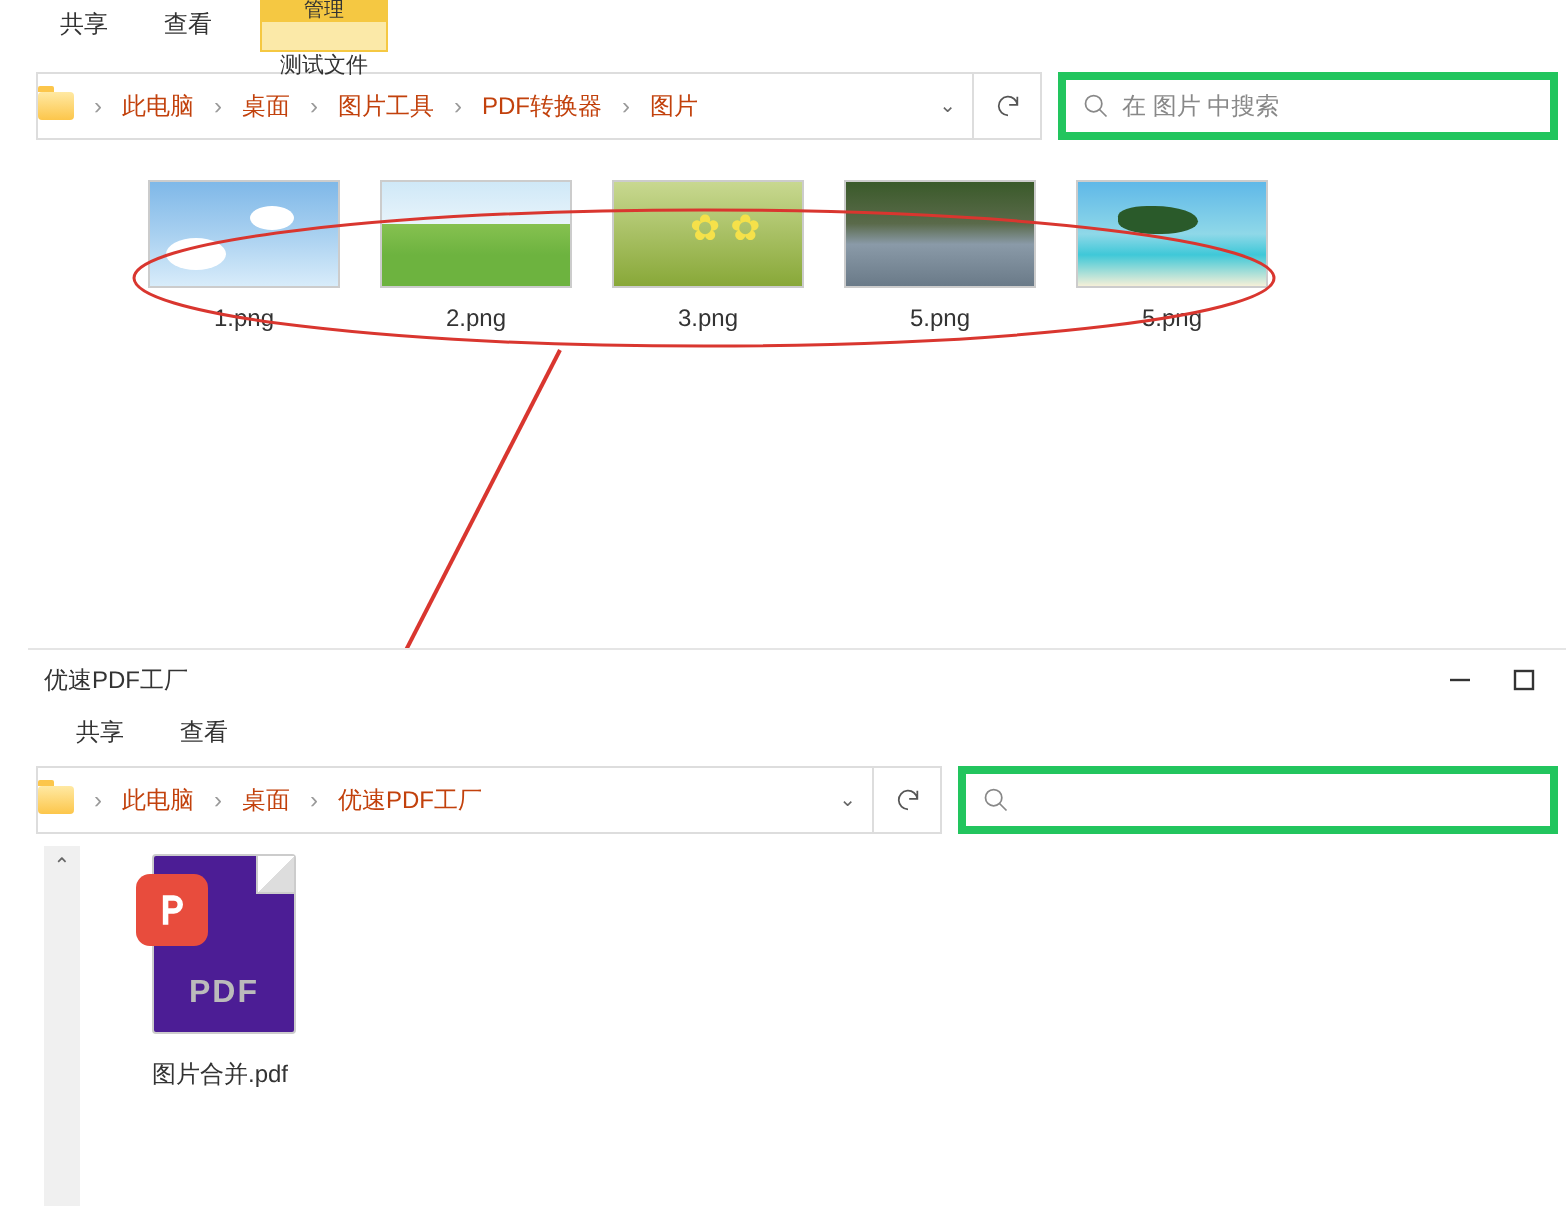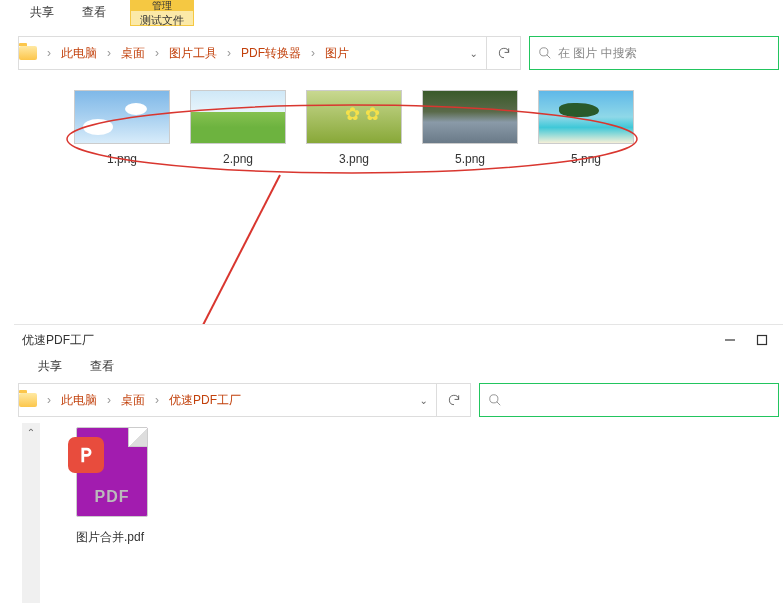--- a/index.html
+++ b/index.html
@@ -3,34 +3,34 @@
 <meta charset="utf-8">
 <style>
 * { box-sizing: border-box; margin: 0; padding: 0; }
 body { font-family: "Microsoft YaHei", "Segoe UI", sans-serif; font-size: 12px; background: #fff; width: 783px; height: 612px; position: relative; overflow: hidden; }
 .window { position: absolute; left: 14px; right: 0; background: #fff; }
 .window1 { top: 0; height: 300px; }
 .window2 { top: 324px; height: 288px; border-top: 1px solid #e5e5e5; }
 
 .tabstrip { height: 26px; display: flex; align-items: flex-start; padding-left: 2px; background: #fff; }
 .tab { padding: 4px 14px; font-size: 12px; color: #333; }
-.ribbon-group { display: flex; flex-direction: column; align-items: center; background: #fbe9a8; border: 1px solid #f5c842; width: 64px; height: 26px; justify-content: flex-start; position: absolute; left: 116px; top: 0; }
+.ribbon-group { display: flex; flex-direction: column; align-items: center; background: #fbe9a8; border: 1px solid #f5c842; width: 64px; height: 26px; justify-content: flex-start; position: absolute; left: 116px; top: 0; gap: 12px; }
 .ribbon-group-top { height: 12px; font-size: 10px; line-height: 10px; background: #f5c842; width: 100%; text-align: center; color: #333; }
 .ribbon-group-bot { font-size: 11px; padding-top: 2px; color: #333; }
 
 .navbar { height: 34px; display: flex; align-items: center; border: 1px solid #ddd; margin: 10px 4px 0 4px; }
 .breadcrumb { flex: 1; display: flex; align-items: center; height: 100%; padding-left: 6px; gap: 4px; }
 .folder-icon { width: 18px; height: 14px; background: linear-gradient(#ffe9a3, #fcc64b); border-radius: 2px; position: relative; }
 .folder-icon::before { content: ""; position: absolute; top: -3px; left: 0; width: 8px; height: 3px; background: #fcc64b; border-radius: 1px 1px 0 0; }
 .crumb { color: #c2410c; padding: 0 2px; }
 .chev { color: #999; padding: 0 4px; }
 .dd { color: #666; padding: 0 8px; font-size: 10px; }
 .refresh { width: 34px; height: 100%; border-left: 1px solid #ddd; display: flex; align-items: center; justify-content: center; }
 .refresh svg { width: 14px; height: 14px; stroke: #555; fill: none; stroke-width: 1.5; }
-.searchbox { width: 250px; height: 34px; border: 1px solid #22c55e; margin-left: 8px; display: flex; align-items: center; padding-left: 8px; color: #888; gap: 6px; }
+.searchbox { width: 250px; height: 34px; border: 4px solid #22c55e; margin-left: 8px; display: flex; align-items: center; padding-left: 8px; color: #888; gap: 6px; }
 .searchbox svg { width: 14px; height: 14px; stroke: #888; fill: none; stroke-width: 1.5; }
 .navwrap { display: flex; margin: 10px 4px 0 4px; }
 .navwrap .navbar { margin: 0; flex: 1; }
 
 .content { position: relative; padding: 20px 0 0 0; }
 .thumbs { display: flex; gap: 20px; padding-left: 60px; }
 .thumb { display: flex; flex-direction: column; align-items: center; width: 96px; }
 .thumb-img { width: 96px; height: 54px; border: 1px solid #ccc; display: flex; align-items: center; justify-content: center; overflow: hidden; position: relative; }
 .thumb-label { margin-top: 8px; font-size: 12px; color: #333; }
 
@@ -53,21 +53,21 @@
 .win-btn { width: 14px; height: 14px; display: flex; align-items: center; justify-content: center; color: #333; }
 
 .subtabs { display: flex; gap: 0; padding-left: 10px; height: 24px; align-items: flex-end; }
 .subtab { padding: 4px 14px; font-size: 12px; color: #333; }
 
 .content2 { display: flex; padding-top: 6px; }
 .scrollgutter { width: 18px; background: #f0f0f0; height: 180px; margin-left: 8px; margin-right: 20px; display: flex; justify-content: center; padding-top: 4px; }
 .scroll-up { font-size: 10px; color: #666; }
 
 .pdf-icon { width: 84px; height: 100px; position: relative; }
-.pdf-page { position: absolute; left: 8px; top: 4px; width: 72px; height: 90px; background: #a21caf; border: 1px solid #ccc; border-radius: 2px; }
+.pdf-page { position: absolute; left: 8px; top: 4px; width: 72px; height: 90px; background: #4c1d95; border: 1px solid #ccc; border-radius: 2px; }
 .pdf-page::before { content: ""; position: absolute; right: 0; top: 0; width: 18px; height: 18px; background: linear-gradient(135deg, #fff 50%, #ddd 50%); border-left: 1px solid #ccc; border-bottom: 1px solid #ccc; }
 .pdf-badge { position: absolute; left: 0; top: 14px; width: 36px; height: 36px; background: #e84c3d; border-radius: 7px; display: flex; align-items: center; justify-content: center; }
 .pdf-badge svg { width: 22px; height: 22px; }
 .pdf-text { position: absolute; bottom: 10px; left: 0; right: 0; text-align: center; color: #bbb; font-size: 16px; font-weight: bold; letter-spacing: 1px; }
 .pdf-label { margin-top: 6px; font-size: 12px; color: #333; text-align: center; width: 100px; }
 .pdf-wrap { display: flex; flex-direction: column; align-items: center; }
 
 </style>
 </head>
 <body>

